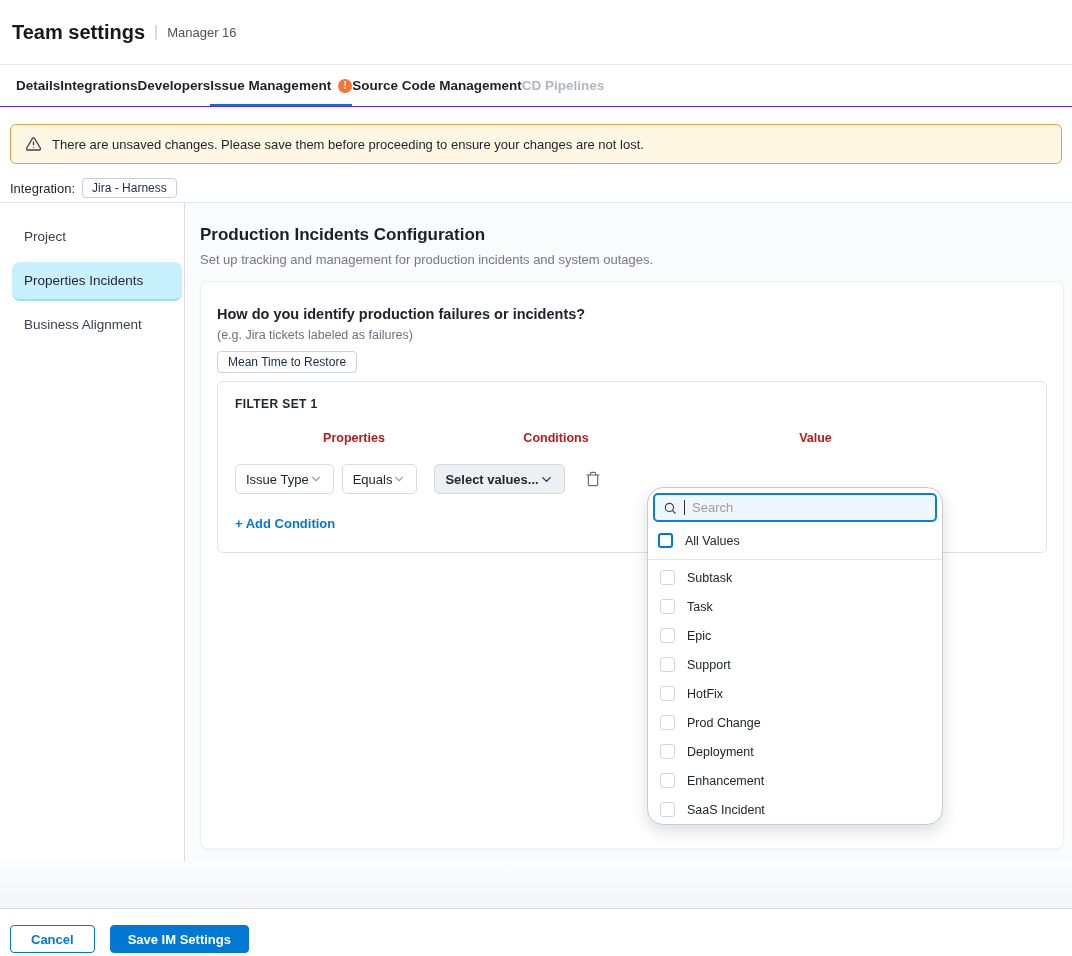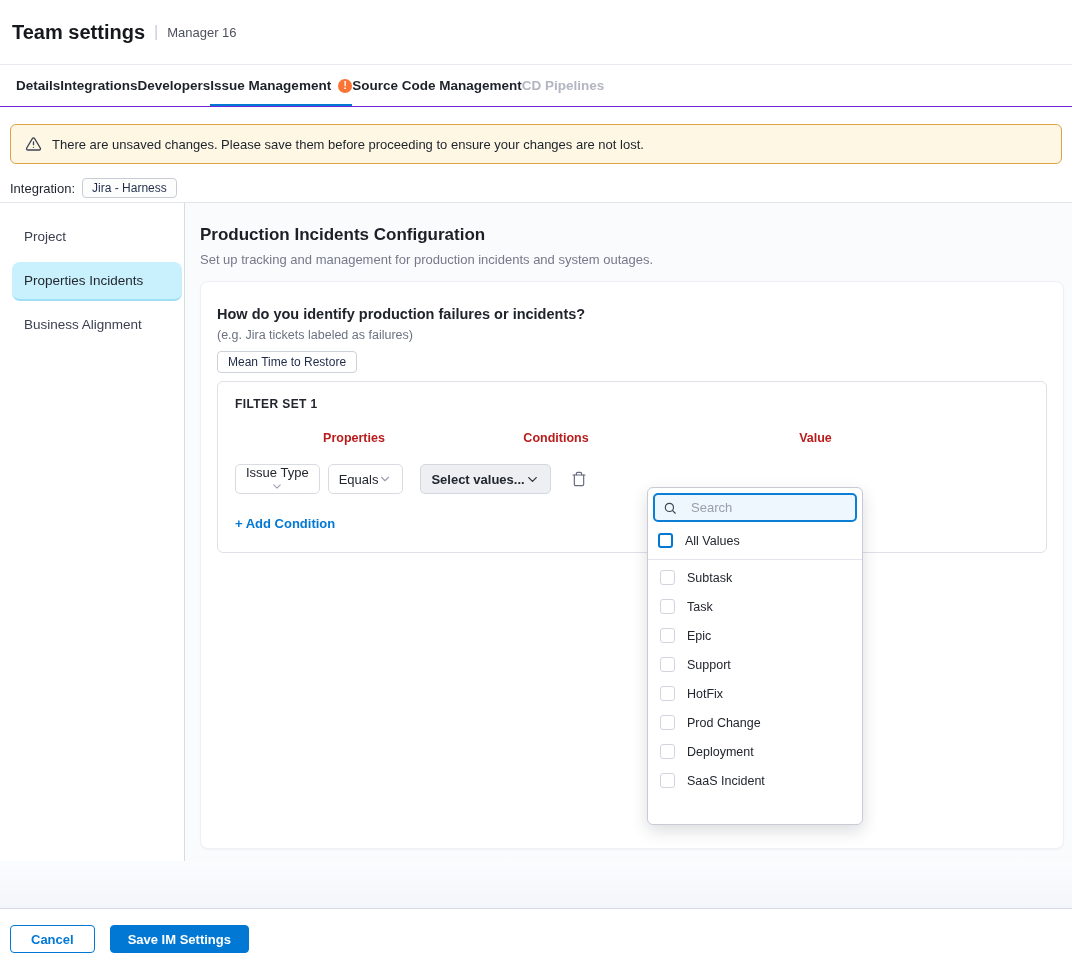--- a/index.html
+++ b/index.html
@@ -54,21 +54,21 @@
   .selects { display:flex; margin-top:19px; align-items:center; }
   .select { height:30px; border:1px solid #d9dbe3; border-radius:5px; background:#fff; display:flex; align-items:center; padding:0 10px; font-size:13px; color:#22262e; cursor:pointer; }
   .select .lbl { flex:1; }
   .select.gray { background:#edeff3; border-color:#d4d7df; font-weight:600; }
   .chev { color:#9ea0b2; }
   .select.gray .chev { color:#33363f; }
   .trash { margin-left:20px; background:none; border:none; cursor:pointer; color:#686c7e; display:flex; align-items:center; }
   .add-cond { margin-top:22px; background:none; border:none; color:#0278d5; font-size:13px; font-weight:700; cursor:pointer; font-family:inherit; }
 
   
-  .popover { position:absolute; left:647px; top:487px; width:216px; height:338px; background:#fff; border:1px solid #c9cad5; border-radius:6px; box-shadow:0 6px 16px rgba(40,41,61,.16); overflow:hidden; z-index:20; }
+  .popover { position:absolute; left:647px; top:487px; width:296px; height:338px; background:#fff; border:1px solid #c9cad5; border-radius:16px; box-shadow:0 6px 16px rgba(40,41,61,.16); overflow:hidden; z-index:20; }
   .search-wrap { margin:5px; height:29px; border:2px solid #0b7fd6; border-radius:5px; background:#edf7fd; display:flex; align-items:center; padding:0 8px; gap:7px; }
   .search-wrap svg { flex:none; color:#3f4454; }
   .caret { width:1px; height:15px; background:#2b2f3a; }
   .search-wrap input { flex:1; border:none; outline:none; background:transparent; font-size:13px; color:#22262e; font-family:inherit; }
   .search-wrap input::placeholder { color:#9a9dab; }
   .opt-row { display:flex; align-items:center; gap:12px; height:29px; padding:0 10px; cursor:pointer; }
   .opt-row.first { padding:2px 10px 4px; }
   .cbx { width:15px; height:15px; border:1px solid #d3d5de; border-radius:3px; background:#fff; flex:none; }
   .cbx.blue { border:2px solid #0278d5; }
   .opt-lbl { font-size:12.5px; color:#23262e; }
@@ -150,21 +150,21 @@
         <div class="filter-box">
           <div class="fs-title">FILTER SET 1</div>
 
           <div class="cols">
             <div class="c1 col-label">Properties</div>
             <div class="c2 col-label">Conditions</div>
             <div class="c3 col-label">Value</div>
           </div>
 
           <div class="selects">
-            <div class="select c1" style="margin-right:8px;flex-direction:column;">
+            <div class="select c1" style="margin-right:8px;">
               <span class="lbl">Issue Type</span>
               <svg class="chev" width="14" height="14" viewBox="0 0 24 24" fill="none" stroke="currentColor" stroke-width="2" stroke-linecap="round" stroke-linejoin="round">
                   <polyline points="6 9 12 15 18 9"></polyline>
                 </svg>
             </div>
             <div class="select c2" style="margin-right:17px;">
               <span class="lbl">Equals</span>
               <svg class="chev" width="14" height="14" viewBox="0 0 24 24" fill="none" stroke="currentColor" stroke-width="2" stroke-linecap="round" stroke-linejoin="round">
                   <polyline points="6 9 12 15 18 9"></polyline>
                 </svg>
@@ -227,20 +227,24 @@
       <div class="opt-row">
           <span class="cbx"></span>
           <span class="opt-lbl">Prod Change</span>
         </div>
       <div class="opt-row">
           <span class="cbx"></span>
           <span class="opt-lbl">Deployment</span>
         </div>
       <div class="opt-row">
           <span class="cbx"></span>
+          <span class="opt-lbl">Enhancement</span>
+        </div>
+      <div class="opt-row">
+          <span class="cbx"></span>
           <span class="opt-lbl">SaaS Incident</span>
         </div>
       <div class="opt-row"></div>
     </div>
   </div>
 
   <div class="strip"></div>
   <div class="footer">
     <button class="btn ghost">Cancel</button>
     <button class="btn primary">Save IM Settings</button>

